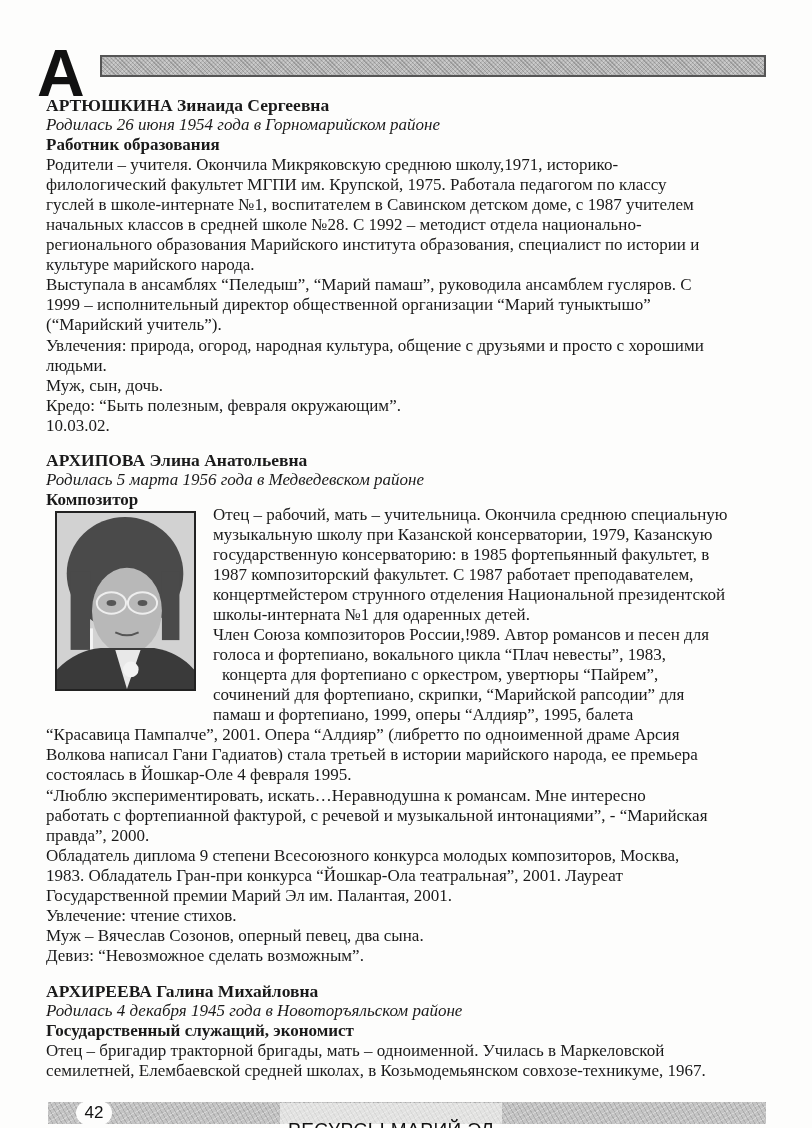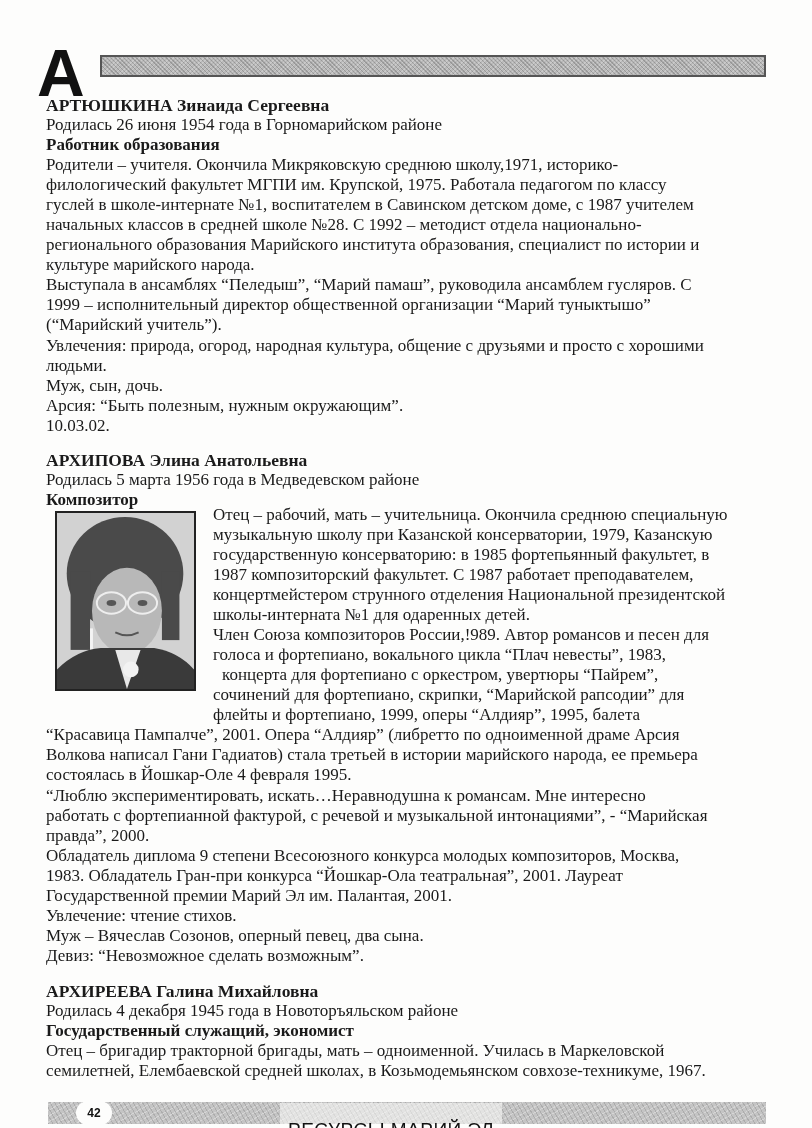--- a/index.html
+++ b/index.html
@@ -15,40 +15,40 @@
     .header-bar {
       position: absolute; left: 100px; top: 55px; width: 666px; height: 22px;
       border: 2px solid #555; box-sizing: border-box;
       background-color: #b9b9b9;
       background-image:
         repeating-linear-gradient(45deg, rgba(0,0,0,0.18) 0 1px, transparent 1px 3px),
         repeating-linear-gradient(-45deg, rgba(255,255,255,0.25) 0 1px, transparent 1px 3px);
     }
     .line { position: absolute; left: 46px; font-size: 17px; line-height: 20px; white-space: nowrap; }
     .name { font-weight: bold; font-size: 17.5px; }
-    .birth { }
+    .birth { font-style: italic; }
     .prof { font-weight: bold; }
     .photo {
       position: absolute; left: 55px; top: 511px; width: 141px; height: 180px;
       border: 2px solid #222; box-sizing: border-box; overflow: hidden;
       background: #c9c9c9;
     }
     .photo svg { width: 100%; height: 100%; display: block; }
     .footer-bar {
       position: absolute; left: 48px; top: 1102px; width: 718px; height: 22px;
       background-color: #c4c4c4;
       background-image:
         repeating-linear-gradient(60deg, rgba(0,0,0,0.12) 0 1px, transparent 1px 4px),
         repeating-linear-gradient(-30deg, rgba(255,255,255,0.3) 0 1px, transparent 1px 5px);
     }
     .page-num {
       position: absolute; left: 28px; top: -1px; width: 36px; height: 24px;
       background: #fdfdfc; border-radius: 12px;
-      font-family: "Liberation Sans", "DejaVu Sans", sans-serif; font-weight: bold;
-      font-size: 12px; line-height: 24px; text-align: center; color: #111;
+      font-family: "Liberation Sans", "DejaVu Sans", sans-serif; font-weight: normal;
+      font-size: 17px; line-height: 24px; text-align: center; color: #111;
     }
     .journal {
       position: absolute; left: 232px; top: 1px; padding: 16px 8px;
       background: rgba(253,253,252,0.55);
       font-family: "Liberation Sans", "DejaVu Sans", sans-serif; font-size: 19px; line-height: 22px;
       letter-spacing: 0.5px; color: #111;
     }
   </style>
 </head>
 <body>
@@ -65,21 +65,21 @@
   <div class="line" style="top:195px">гуслей в школе-интернате №1, воспитателем в Савинском детском доме, с 1987 учителем</div>
   <div class="line" style="top:215px">начальных классов в средней школе №28. С 1992 – методист отдела национально-</div>
   <div class="line" style="top:235px">регионального образования Марийского института образования, специалист по истории и</div>
   <div class="line" style="top:255px">культуре марийского народа.</div>
   <div class="line" style="top:275px">Выступала в ансамблях “Пеледыш”, “Марий памаш”, руководила ансамблем гусляров. С</div>
   <div class="line" style="top:295px">1999 – исполнительный директор общественной организации “Марий туныктышо”</div>
   <div class="line" style="top:315px">(“Марийский учитель”).</div>
   <div class="line" style="top:336px">Увлечения: природа, огород, народная культура, общение с друзьями и просто с хорошими</div>
   <div class="line" style="top:356px">людьми.</div>
   <div class="line" style="top:376px">Муж, сын, дочь.</div>
-  <div class="line" style="top:396px">Арсия: “Быть полезным, нужным окружающим”.</div>
+  <div class="line" style="top:396px">Кредо: “Быть полезным, февраля окружающим”.</div>
   <div class="line" style="top:416px">10.03.02.</div>
 </div>
 
 <div>
   <div class="line name" style="top:450px">АРХИПОВА Элина Анатольевна</div>
   <div class="line birth" style="top:470px">Родилась 5 марта 1956 года в Медведевском районе</div>
   <div class="line prof" style="top:490px">Композитор</div>
 
   <div class="photo">
     <svg viewBox="0 0 141 180" preserveAspectRatio="none">
@@ -103,21 +103,21 @@
   <div class="line" style="left:213px; top:505px">Отец – рабочий, мать – учительница. Окончила среднюю специальную</div>
   <div class="line" style="left:213px; top:525px">музыкальную школу при Казанской консерватории, 1979, Казанскую</div>
   <div class="line" style="left:213px; top:545px">государственную консерваторию: в 1985 фортепьянный факультет, в</div>
   <div class="line" style="left:213px; top:565px">1987 композиторский факультет. С 1987 работает преподавателем,</div>
   <div class="line" style="left:213px; top:585px">концертмейстером струнного отделения Национальной президентской</div>
   <div class="line" style="left:213px; top:605px">школы-интерната №1 для одаренных детей.</div>
   <div class="line" style="left:213px; top:625px">Член Союза композиторов России,!989. Автор романсов и песен для</div>
   <div class="line" style="left:213px; top:645px">голоса и фортепиано, вокального цикла “Плач невесты”, 1983,</div>
   <div class="line" style="left:222px; top:665px">концерта для фортепиано с оркестром, увертюры “Пайрем”,</div>
   <div class="line" style="left:213px; top:685px">сочинений для фортепиано, скрипки, “Марийской рапсодии” для</div>
-  <div class="line" style="left:213px; top:705px">флейты и фортепиано, 1999, оперы “Алдияр”, 1995, балета</div>
+  <div class="line" style="left:213px; top:705px">памаш и фортепиано, 1999, оперы “Алдияр”, 1995, балета</div>
 
   <div class="line" style="top:725px">“Красавица Пампалче”, 2001. Опера “Алдияр” (либретто по одноименной драме Арсия</div>
   <div class="line" style="top:745px">Волкова написал Гани Гадиатов) стала третьей в истории марийского народа, ее премьера</div>
   <div class="line" style="top:765px">состоялась в Йошкар-Оле 4 февраля 1995.</div>
   <div class="line" style="top:786px">“Люблю экспериментировать, искать…Неравнодушна к романсам. Мне интересно</div>
   <div class="line" style="top:806px">работать с фортепианной фактурой, с речевой и музыкальной интонациями”, - “Марийская</div>
   <div class="line" style="top:826px">правда”, 2000.</div>
   <div class="line" style="top:846px">Обладатель диплома 9 степени Всесоюзного конкурса молодых композиторов, Москва,</div>
   <div class="line" style="top:866px">1983. Обладатель Гран-при конкурса “Йошкар-Ола театральная”, 2001. Лауреат</div>
   <div class="line" style="top:886px">Государственной премии Марий Эл им. Палантая, 2001.</div>

